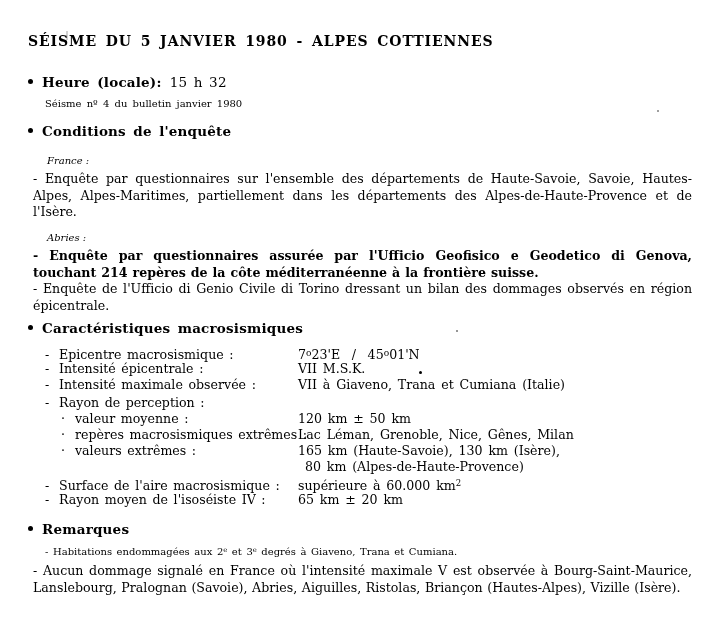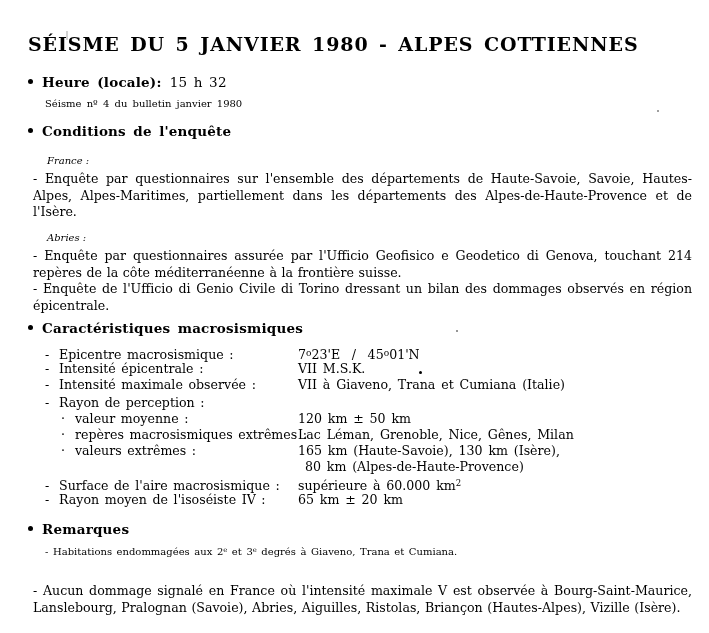--- a/index.html
+++ b/index.html
@@ -22,21 +22,21 @@
     padding: 0;
   }
 
   
   .doc-title {
     position: absolute;
     left: 28px;
     top: 33px;
     font-family: "DejaVu Serif", "Liberation Serif", serif;
     font-weight: bold;
-    font-size: 19px;
+    font-size: 14px;
     letter-spacing: 0.9px;
     word-spacing: 3px;
     white-space: nowrap;
   }
 
   
   .sec-head {
     position: absolute;
     left: 28px;
     font-weight: bold;
@@ -138,21 +138,21 @@
     <span class="bullet"></span><span>Conditions de l'enquête</span>
   </div>
 
   <div class="line italic-label" style="left:47px; top:153px;">France :</div>
 
   <div class="para" style="left:33px; top:171px; width:659px;">- Enquête par questionnaires sur l'ensemble des départements de Haute-Savoie, Savoie, Hautes-Alpes, Alpes-Maritimes, partiellement dans les départements des Alpes-de-Haute-Provence et de l'Isère.</div>
 
 
   <div class="line italic-label" style="left:47px; top:230px;">Abries :</div>
 
-  <div class="para" style="left:33px; top:248px; width:659px;">- Enquête par questionnaires assurée par l'Ufficio Geofisico e Geodetico di Genova, touchant 214 repères de la côte méditerranéenne à la frontière suisse.</div>
+  <div class="para" style="left:33px; top:248px; width:659px;font-weight:bold;">- Enquête par questionnaires assurée par l'Ufficio Geofisico e Geodetico di Genova, touchant 214 repères de la côte méditerranéenne à la frontière suisse.</div>
 
   <div class="para" style="left:33px; top:281px; width:659px;">- Enquête de l'Ufficio di Genio Civile di Torino dressant un bilan des dommages observés en région épicentrale.</div>
 
   <div class="sec-head" style="top:320px;">
     <span class="bullet"></span><span>Caractéristiques macrosismiques</span>
   </div>
 
   <div class="speck" style="left:456px; top:330px; width:2px; height:2px; opacity:0.55;"></div>
 
   <div class="row" style="left:45px; top:346px;">
@@ -196,18 +196,18 @@
   <div class="row" style="left:45px; top:492px;">
     <span class="lbl"><span class="dash">-</span><span>Rayon moyen de l'isoséiste IV :</span></span><span class="val">65 km ± 20 km</span>
   </div>
 
   <div class="sec-head" style="top:521px;">
     <span class="bullet"></span><span>Remarques</span>
   </div>
 
   <div class="line" style="left:45px; top:543px; word-spacing:1.4px;">- Habitations endommagées aux 2<sup>e</sup> et 3<sup>e</sup> degrés à Giaveno, Trana et Cumiana.</div>
 
-  <div class="para" style="left:33px; top:563px; width:659px;margin-top:20px;">- Aucun dommage signalé en France où l'intensité maximale V est observée à Bourg-Saint-Maurice, Lanslebourg, Pralognan (Savoie), Abries, Aiguilles, Ristolas, Briançon (Hautes-Alpes), Vizille (Isère).</div>
+  <div class="para" style="left:33px; top:563px; width:659px;">- Aucun dommage signalé en France où l'intensité maximale V est observée à Bourg-Saint-Maurice, Lanslebourg, Pralognan (Savoie), Abries, Aiguilles, Ristolas, Briançon (Hautes-Alpes), Vizille (Isère).</div>
 
   <div class="speck" style="left:657px; top:110px; width:2px; height:2px; opacity:0.5;"></div>
   <div class="speck" style="left:66px; top:31px; width:2px; height:9px; opacity:0.18; border-radius:0;"></div>
 
 </div>
 
 </body></html>

